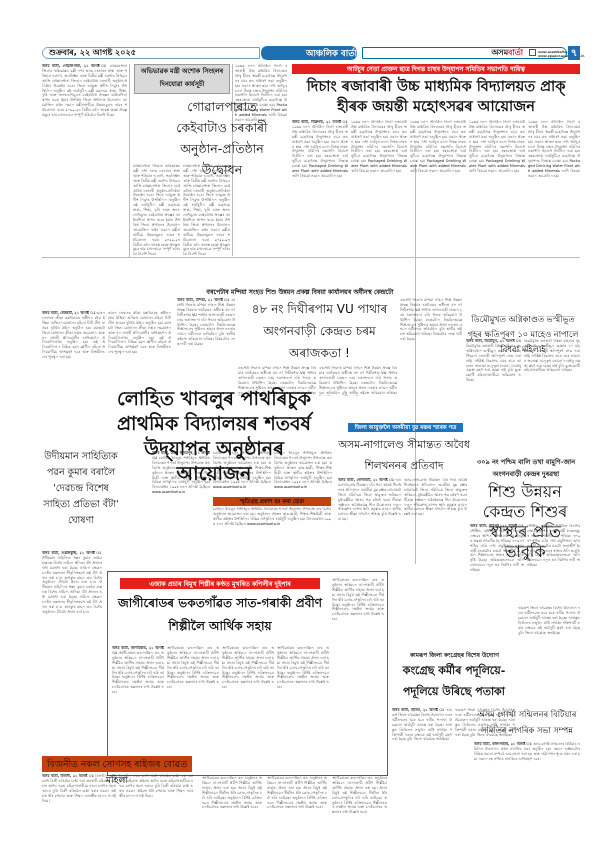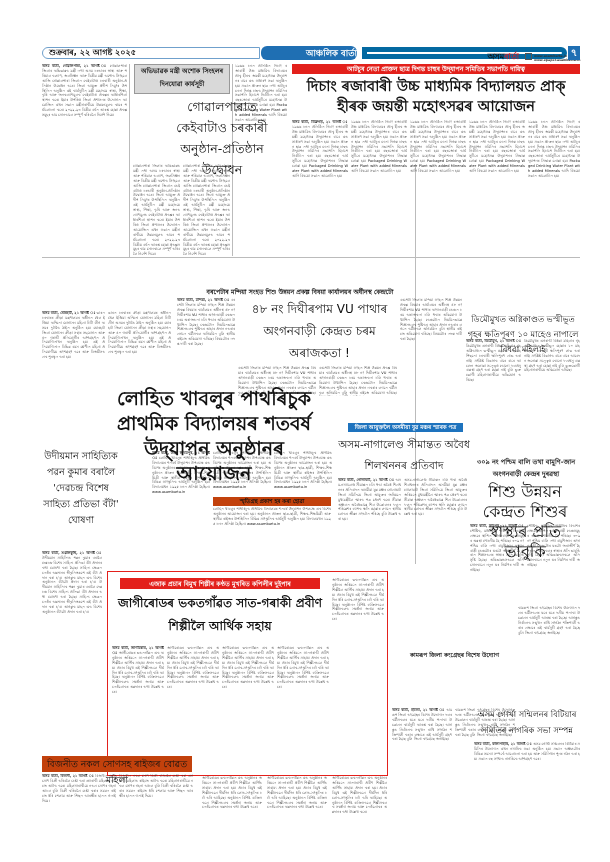--- a/index.html
+++ b/index.html
@@ -4,21 +4,21 @@
 <style>
   * { box-sizing: border-box; margin: 0; padding: 0; }
   html, body { width: 610px; height: 862px; background: #ffffff; overflow: hidden; }
   body { font-family: "DejaVu Sans", sans-serif; color: #111; position: relative; }
   .page { position: absolute; left: 42px; top: 46px; width: 538px; height: 770px; }
   .abs { position: absolute; }
   
   .hdr { position: absolute; left: 0; top: 0; width: 538px; height: 14px; }
   .hdr-left { position: absolute; left: 0; top: 1px; width: 218px; height: 12px; border: 1px solid #6fa0cc; border-radius: 6px 0 0 6px; background: #fff; font-size: 8px; line-height: 10px; padding-left: 6px; font-weight: bold; }
   .hdr-center { position: absolute; left: 219px; top: 0; width: 96px; height: 14px; background: #1f6fb3; color: #fff; font-size: 8.5px; line-height: 14px; text-align: right; border-radius: 6px; font-weight: bold; }
-  .hdr-right { position: absolute; left: 320px; top: 1px; width: 205px; height: 12px; border: 5px solid #0369a1; border-radius: 0 6px 6px 0; text-align: right; font-size: 8px; line-height: 10px; padding-right: 30px; font-weight: bold; }
+  .hdr-right { position: absolute; left: 320px; top: 1px; width: 205px; height: 12px; border: 1px solid #0369a1; border-radius: 0 6px 6px 0; text-align: right; font-size: 8px; line-height: 10px; padding-right: 30px; font-weight: bold; }
   .hdr-right .brand-red { color: #d01d24; }
   .hdr-web { position: absolute; right: 14px; top: 2px; font-size: 3.5px; line-height: 4px; color: #333; text-align: left; width: 14px; }
   .pagenum { position: absolute; right: 0; top: 0; width: 12px; height: 14px; background: #1f6fb3; color: #fff; font-size: 10px; line-height: 14px; text-align: center; font-weight: bold; }
   
   .txt { font-size: 3.6px; line-height: 4.9px; color: #222; text-align: justify; overflow: hidden; word-break: break-all; }
   .hl { font-family: "DejaVu Sans", sans-serif; color: #111; text-align: center; }
   .rule-v { position: absolute; width: 1px; background: #bbb; }
   .rule-h { position: absolute; height: 1px; background: #bbb; }
   .graybox { background: #d9d9d9; border: 1px solid #999; }
   .redbar { background: #e3201b; color: #fff; text-align: center; font-weight: bold; }
@@ -106,20 +106,21 @@
   <div class="abs redframe" style="left:65px;top:525px;width:281px;height:205px;"></div>
   <div class="abs redbar" style="left:78px;top:532px;width:200px;height:11px;font-size:6.3px;line-height:11px;">এজাক প্ৰচাৰ বিমুখ শিল্পীৰ কণ্ঠত মুখৰিত কপিলীৰ দুইপাৰ</div>
   <div class="abs hl" style="left:68px;top:546px;width:220px;height:50px;font-size:12px;line-height:23px;font-weight:bold;">জাগীৰোডৰ ভকতগাঁৱত সাত-গৰাকী প্ৰবীণ শিল্পীলৈ আৰ্থিক সহায়</div>
   <div class="abs txt" style="left:70px;top:600px;width:52px;height:125px;"><b>অসম বাৰ্তা, জাগীৰোড, ২১ আগষ্ট ঃ</b> <span>জাগীৰোডৰ ভকতগাঁৱত এক অনুষ্ঠানৰ জৰিয়তে সাতগৰাকী প্ৰবীণ শিল্পীলৈ আৰ্থিক সাহায্য প্ৰদান কৰা হয়। প্ৰচাৰ বিমুখ এই শিল্পীসকলে দীৰ্ঘদিন ধৰি লোক-সংস্কৃতিৰ চৰ্চা কৰি আহিছে। অনুষ্ঠানত বিশিষ্ট ব্যক্তিসকলে শিল্পীসকলক সম্বৰ্ধনা জনায় আৰু তেওঁলোকৰ অৱদানৰ কথা উল্লেখ কৰে।</span></div>
   <div class="abs txt" style="left:125px;top:600px;width:52px;height:125px;">জাগীৰোডৰ ভকতগাঁৱত এক অনুষ্ঠানৰ জৰিয়তে সাতগৰাকী প্ৰবীণ শিল্পীলৈ আৰ্থিক সাহায্য প্ৰদান কৰা হয়। প্ৰচাৰ বিমুখ এই শিল্পীসকলে দীৰ্ঘদিন ধৰি লোক-সংস্কৃতিৰ চৰ্চা কৰি আহিছে। অনুষ্ঠানত বিশিষ্ট ব্যক্তিসকলে শিল্পীসকলক সম্বৰ্ধনা জনায় আৰু তেওঁলোকৰ অৱদানৰ কথা উল্লেখ কৰে।</div>
   <div class="abs txt" style="left:180px;top:600px;width:52px;height:125px;">জাগীৰোডৰ ভকতগাঁৱত এক অনুষ্ঠানৰ জৰিয়তে সাতগৰাকী প্ৰবীণ শিল্পীলৈ আৰ্থিক সাহায্য প্ৰদান কৰা হয়। প্ৰচাৰ বিমুখ এই শিল্পীসকলে দীৰ্ঘদিন ধৰি লোক-সংস্কৃতিৰ চৰ্চা কৰি আহিছে। অনুষ্ঠানত বিশিষ্ট ব্যক্তিসকলে শিল্পীসকলক সম্বৰ্ধনা জনায় আৰু তেওঁলোকৰ অৱদানৰ কথা উল্লেখ কৰে।</div>
   <div class="abs txt" style="left:235px;top:600px;width:52px;height:125px;">জাগীৰোডৰ ভকতগাঁৱত এক অনুষ্ঠানৰ জৰিয়তে সাতগৰাকী প্ৰবীণ শিল্পীলৈ আৰ্থিক সাহায্য প্ৰদান কৰা হয়। প্ৰচাৰ বিমুখ এই শিল্পীসকলে দীৰ্ঘদিন ধৰি লোক-সংস্কৃতিৰ চৰ্চা কৰি আহিছে। অনুষ্ঠানত বিশিষ্ট ব্যক্তিসকলে শিল্পীসকলক সম্বৰ্ধনা জনায় আৰু তেওঁলোকৰ অৱদানৰ কথা উল্লেখ কৰে।</div>
   <div class="abs txt" style="left:290px;top:532px;width:52px;height:193px;">জাগীৰোডৰ ভকতগাঁৱত এক অনুষ্ঠানৰ জৰিয়তে সাতগৰাকী প্ৰবীণ শিল্পীলৈ আৰ্থিক সাহায্য প্ৰদান কৰা হয়। প্ৰচাৰ বিমুখ এই শিল্পীসকলে দীৰ্ঘদিন ধৰি লোক-সংস্কৃতিৰ চৰ্চা কৰি আহিছে। অনুষ্ঠানত বিশিষ্ট ব্যক্তিসকলে শিল্পীসকলক সম্বৰ্ধনা জনায় আৰু তেওঁলোকৰ অৱদানৰ কথা উল্লেখ কৰে।</div>
 
   <div class="abs hl" style="left:360px;top:604px;width:105px;height:10px;font-size:5.8px;line-height:10px;font-weight:bold;">কামৰূপ জিলা কংগ্ৰেছৰ বিশেষ উদ্যোগ</div>
+  <div class="abs hl" style="left:352px;top:614px;width:120px;height:44px;font-size:11px;line-height:21px;font-weight:bold;">কংগ্ৰেছ কৰ্মীৰ পদূলিয়ে-পদূলিয়ে উৰিছে পতাকা</div>
   <div class="abs txt" style="left:350px;top:662px;width:60px;height:150px;"><b>অসম বাৰ্তা, হাজো, ২১ আগষ্ট ঃ</b> <span>কামৰূপ জিলা কংগ্ৰেছৰ বিশেষ উদ্যোগত দলৰ কৰ্মীসকলৰ ঘৰে ঘৰে দলীয় পতাকা উত্তোলন কাৰ্যসূচী আৰম্ভ কৰা হৈছে। আগন্তুক নিৰ্বাচনক সন্মুখত ৰাখি সংগঠন শক্তিশালী কৰাৰ লক্ষ্যৰে এই কাৰ্যসূচী গ্ৰহণ কৰা হৈছে বুলি জিলা কংগ্ৰেছে জনাইছে।</span></div>
   <div class="abs txt" style="left:413px;top:662px;width:60px;height:150px;">কামৰূপ জিলা কংগ্ৰেছৰ বিশেষ উদ্যোগত দলৰ কৰ্মীসকলৰ ঘৰে ঘৰে দলীয় পতাকা উত্তোলন কাৰ্যসূচী আৰম্ভ কৰা হৈছে। আগন্তুক নিৰ্বাচনক সন্মুখত ৰাখি সংগঠন শক্তিশালী কৰাৰ লক্ষ্যৰে এই কাৰ্যসূচী গ্ৰহণ কৰা হৈছে বুলি জিলা কংগ্ৰেছে জনাইছে।</div>
   <div class="abs txt" style="left:476px;top:560px;width:62px;height:90px;">কামৰূপ জিলা কংগ্ৰেছৰ বিশেষ উদ্যোগত দলৰ কৰ্মীসকলৰ ঘৰে ঘৰে দলীয় পতাকা উত্তোলন কাৰ্যসূচী আৰম্ভ কৰা হৈছে। আগন্তুক নিৰ্বাচনক সন্মুখত ৰাখি সংগঠন শক্তিশালী কৰাৰ লক্ষ্যৰে এই কাৰ্যসূচী গ্ৰহণ কৰা হৈছে বুলি জিলা কংগ্ৰেছে জনাইছে।</div>
 
   <div class="abs hl" style="left:432px;top:660px;width:106px;height:34px;font-size:8.2px;line-height:16px;">অসম গোৰ্খা সন্মিলনৰ বিটিয়াৰ সমিতিৰ নাগৰিক সভা সম্পন্ন</div>
   <div class="abs txt" style="left:432px;top:696px;width:106px;height:60px;"><b>অসম বাৰ্তা, কালাপাহাৰ, ২১ আগষ্ট ঃ</b> <span>অসম গোৰ্খা সন্মিলনৰ বিটিয়াৰ সমিতিৰ উদ্যোগত এখন নাগৰিক সভা অনুষ্ঠিত হয়। সভাত অঞ্চলটোৰ বিভিন্ন সমস্যা সম্পৰ্কে আলোচনা কৰা হয় আৰু সমিতিখন পুনৰ গঠন কৰা হয়। সভাত বহু সংখ্যক নাগৰিকে অংশগ্ৰহণ কৰে।</span></div>
 
   <div class="abs grayhead hl" style="left:0;top:710px;width:150px;height:16px;font-size:9.2px;line-height:16px;">বিজনীত নকল সোণসহ ৰাইজৰ বোৱত মহিলা</div>
   <div class="abs txt" style="left:0;top:728px;width:74px;height:42px;"><b>অসম বাৰ্তা, বিজনী, ২১ আগষ্ট ঃ</b> <span>বিজনীত নকল সোণ বিক্ৰী কৰিবলৈ চেষ্টা কৰা এগৰাকী মহিলাক ৰাইজে আটক কৰে। মহিলাগৰাকীয়ে নকল সোণৰ গহনা আচল বুলি বিক্ৰী কৰিবলৈ চেষ্টা কৰাৰ সময়ত ৰাইজে ধৰি পেলায় আৰু পিছত আৰক্ষীৰ হাতত গতাই দিয়ে।</span></div>
   <div class="abs txt" style="left:77px;top:728px;width:74px;height:42px;">বিজনীত নকল সোণ বিক্ৰী কৰিবলৈ চেষ্টা কৰা এগৰাকী মহিলাক ৰাইজে আটক কৰে। মহিলাগৰাকীয়ে নকল সোণৰ গহনা আচল বুলি বিক্ৰী কৰিবলৈ চেষ্টা কৰাৰ সময়ত ৰাইজে ধৰি পেলায় আৰু পিছত আৰক্ষীৰ হাতত গতাই দিয়ে।</div>

